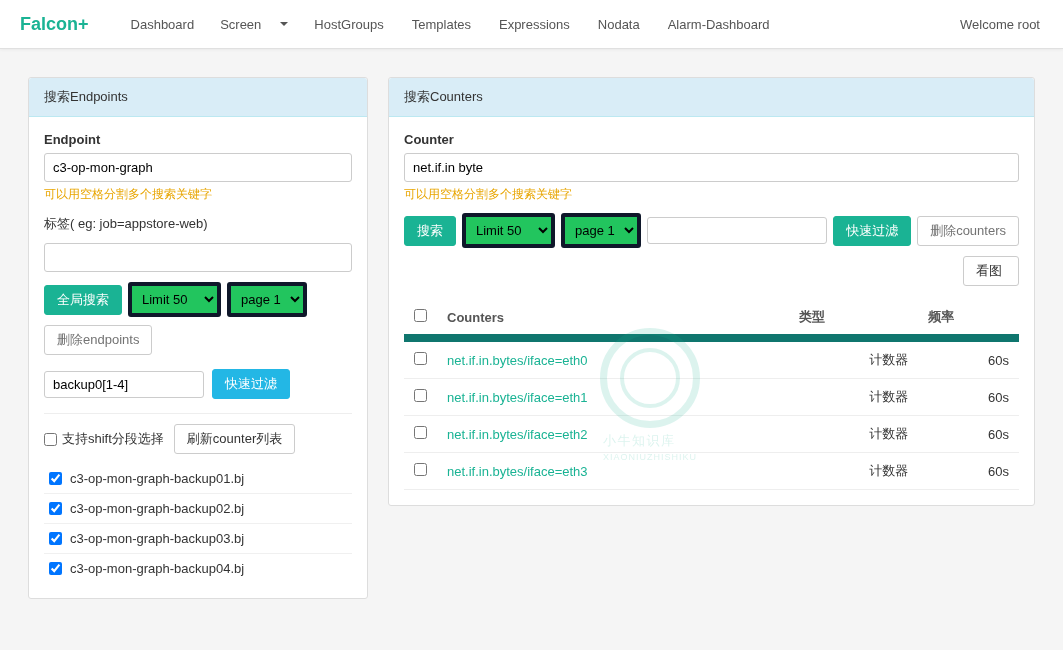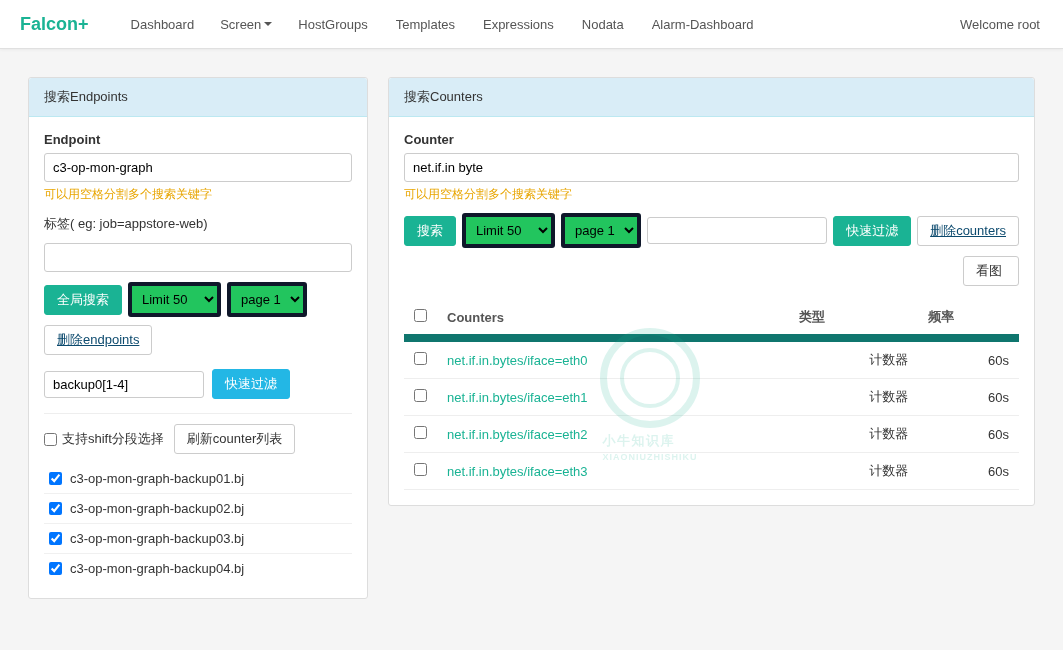--- a/index.html
+++ b/index.html
@@ -31,21 +31,21 @@
     }
     .nav-link {
       color: #555;
       text-decoration: none;
       font-size: 13px;
       padding: 4px 2px;
     }
     .nav-dropdown {
       display: flex;
       align-items: center;
-      gap: 3px;
+      gap: 19px;
       cursor: pointer;
       color: #555;
       font-size: 13px;
     }
     .nav-dropdown .caret {
       border-top: 4px solid #555;
       border-left: 4px solid transparent;
       border-right: 4px solid transparent;
       display: inline-block;
       width: 0; height: 0;
@@ -133,23 +133,22 @@
       color: #fff;
       border-color: #1ab394;
     }
     .btn-default {
       background: #fff;
       color: #333;
       border-color: #ccc;
     }
     .btn-danger {
       background: #fff;
-      color: #0c4a6e;
+      color: #737373;
       border-color: #ccc;
-      text-decoration: underline;
     }
     .btn-info {
       background: #23b7e5;
       color: #fff;
       border-color: #23b7e5;
     }
 
     .select-control {
       border: 4px solid #0f172a;
       border-radius: 3px;
@@ -276,21 +275,21 @@
     }
     .wm-inner {
       width: 60px;
       height: 60px;
       border-radius: 50%;
       border: 4px solid #1ab394;
     }
     .wm-label {
       font-size: 10px;
       color: #1ab394;
-      font-weight: bold;
+      font-weight: normal;
       margin-top: 4px;
       letter-spacing: 1.5px;
     }
   </style>
 </head>
 <body>
 
 <nav class="navbar">
   <a class="navbar-brand">Falcon+</a>
   <div class="nav-links">

